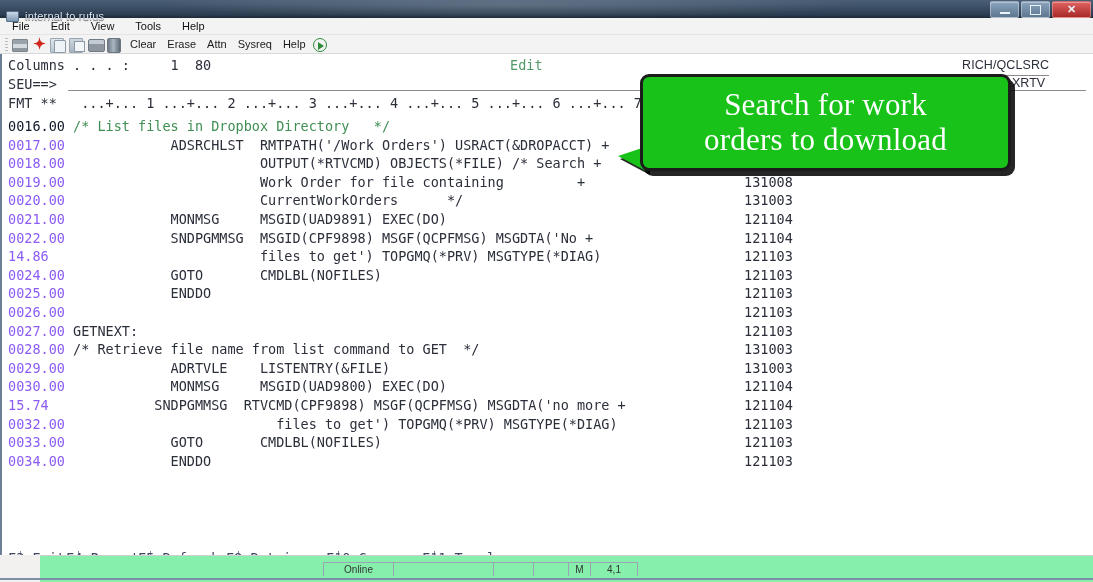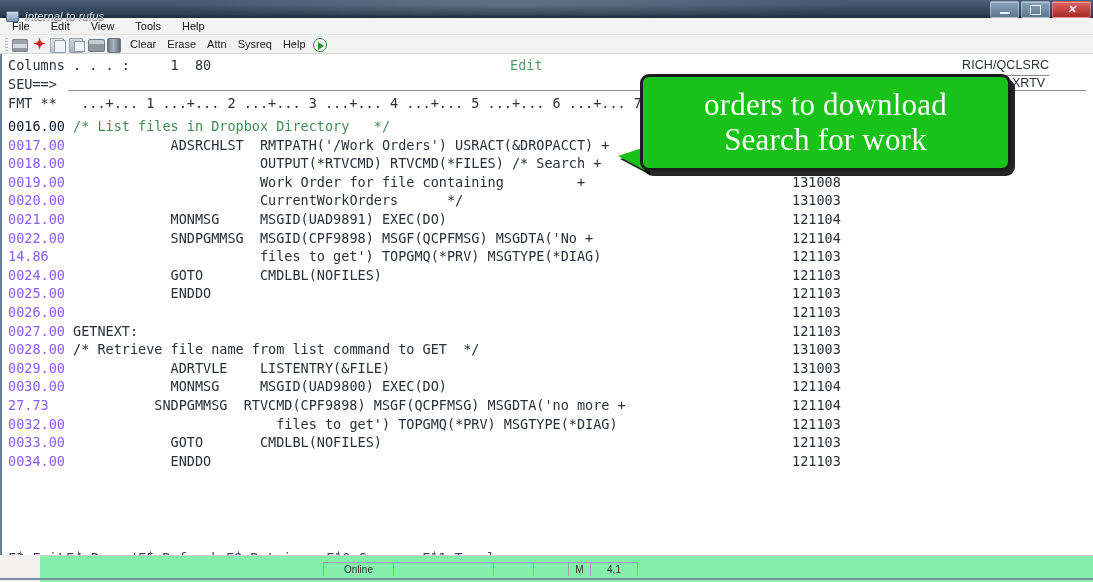--- a/index.html
+++ b/index.html
@@ -13,21 +13,20 @@
     background:#f2f1f0;
     box-sizing:border-box;
   }
 
   
   .titlebar{
     position:absolute;left:0;top:0;width:1093px;height:32px;
     background:linear-gradient(to bottom,#4a5f77 0%,#2d3f52 45%,#1e2c3b 55%,#33465b 100%);
     display:flex;align-items:center;
     overflow:hidden;
-    font-style:italic;
   }
   .tb-gloss{
     position:absolute;left:160px;top:-8px;width:700px;height:26px;
     background:radial-gradient(ellipse at center,rgba(255,255,255,0.16) 0%,rgba(255,255,255,0.0) 70%);
     pointer-events:none;
   }
   .tb-icon{
     width:11px;height:9px;margin-left:6px;margin-right:6px;
     background:linear-gradient(to bottom,#c9d8e6,#7d98b4);
     border:1px solid #5b7somes;border:1px solid #56708a;border-radius:1px;
@@ -142,21 +141,21 @@
   .seu-rule{position:absolute;left:66px;top:36px;width:1018px;height:1px;background:#8d8d8d;}
   .hdr-fmt{left:6px;top:40px;}
 
   .code{position:absolute;left:6px;top:63px;}
   .code .row{white-space:pre;line-height:18.6px;height:18.6px;}
   .code .row .ln{color:#8b5cf6;}
   .code .row.first .ln{color:#0f172a;}
   .code .row.first .txt{color:#3f8f53;}
 
   .datecol{position:absolute;left:742px;top:63px;}
-  .datecol .drow{line-height:18.6px;height:18.6px;white-space:pre;color:#2b2f3a;margin-left:48px;}
+  .datecol .drow{line-height:18.6px;height:18.6px;white-space:pre;color:#2b2f3a;}
 
   
   .fkeys{position:absolute;left:6px;top:495px;color:#3c4563;}
   .fk-row{line-height:19px;white-space:pre;height:19px;}
   .fk{position:relative;display:inline-block;}
   .fk .k{border-bottom:1px solid #3c4563;position:relative;}
   .fk .k:after{
     content:"";position:absolute;left:12px;top:1px;width:1px;height:11px;
     background:#5a6282;opacity:.75;
   }
@@ -274,34 +273,34 @@
     <div class="scr-line hdr-edit">Edit</div>
     <div class="scr-line hdr-lib">RICH/QCLSRC</div>
     <div class="scr-line hdr-mbr">XRTV</div>
     <div class="scr-line hdr-seu">SEU==&gt;</div>
     <div class="seu-rule"></div>
     <div class="scr-line hdr-fmt">FMT **   ...+... 1 ...+... 2 ...+... 3 ...+... 4 ...+... 5 ...+... 6 ...+... 7 .</div>
 
     <div class="code" id="code-area">
         <div class="row first"><span class="ln">0016.00</span><span class="txt"> /* List files in Dropbox Directory   */</span></div>
         <div class="row"><span class="ln">0017.00</span><span class="txt">             ADSRCHLST  RMTPATH('/Work Orders') USRACT(&amp;DROPACCT) +</span></div>
-        <div class="row"><span class="ln">0018.00</span><span class="txt">                        OUTPUT(*RTVCMD) RTVCMD(*FILES) /* Search +</span></div>
+        <div class="row"><span class="ln">0018.00</span><span class="txt">                        OUTPUT(*RTVCMD) OBJECTS(*FILE) /* Search +</span></div>
         <div class="row"><span class="ln">0019.00</span><span class="txt">                        Work Order for file containing         +</span></div>
         <div class="row"><span class="ln">0020.00</span><span class="txt">                        CurrentWorkOrders      */</span></div>
         <div class="row"><span class="ln">0021.00</span><span class="txt">             MONMSG     MSGID(UAD9891) EXEC(DO)</span></div>
         <div class="row"><span class="ln">0022.00</span><span class="txt">             SNDPGMMSG  MSGID(CPF9898) MSGF(QCPFMSG) MSGDTA('No +</span></div>
         <div class="row"><span class="ln">14.86</span><span class="txt">                          files to get') TOPGMQ(*PRV) MSGTYPE(*DIAG)</span></div>
         <div class="row"><span class="ln">0024.00</span><span class="txt">             GOTO       CMDLBL(NOFILES)</span></div>
         <div class="row"><span class="ln">0025.00</span><span class="txt">             ENDDO</span></div>
         <div class="row"><span class="ln">0026.00</span><span class="txt"></span></div>
         <div class="row"><span class="ln">0027.00</span><span class="txt"> GETNEXT:</span></div>
         <div class="row"><span class="ln">0028.00</span><span class="txt"> /* Retrieve file name from list command to GET  */</span></div>
         <div class="row"><span class="ln">0029.00</span><span class="txt">             ADRTVLE    LISTENTRY(&amp;FILE)</span></div>
         <div class="row"><span class="ln">0030.00</span><span class="txt">             MONMSG     MSGID(UAD9800) EXEC(DO)</span></div>
-        <div class="row"><span class="ln">27.73</span><span class="txt">             SNDPGMMSG  RTVCMD(CPF9898) MSGF(QCPFMSG) MSGDTA('no more +</span></div>
+        <div class="row"><span class="ln">15.74</span><span class="txt">             SNDPGMMSG  RTVCMD(CPF9898) MSGF(QCPFMSG) MSGDTA('no more +</span></div>
         <div class="row"><span class="ln">0032.00</span><span class="txt">                          files to get') TOPGMQ(*PRV) MSGTYPE(*DIAG)</span></div>
         <div class="row"><span class="ln">0033.00</span><span class="txt">             GOTO       CMDLBL(NOFILES)</span></div>
         <div class="row"><span class="ln">0034.00</span><span class="txt">             ENDDO</span></div>
       </div>
     <div class="datecol" id="date-col">
         <div class="drow">131008</div>
         <div class="drow">131008</div>
         <div class="drow">131008</div>
         <div class="drow">131008</div>
         <div class="drow">131003</div>
@@ -322,22 +321,22 @@
       </div>
 
     <div class="fkeys">
       <div class="fk-row" id="fk-row1" style="position: relative;"><span class="fk" style="position: absolute; left: 0px;"><span class="k">F3</span><span>=Exit</span></span><span class="fk" style="position: absolute; left: 58px;"><span class="k">F4</span><span>=Prompt</span></span><span class="fk" style="position: absolute; left: 130px;"><span class="k">F5</span><span>=Refresh</span></span><span class="fk" style="position: absolute; left: 218px;"><span class="k">F9</span><span>=Retrieve</span></span><span class="fk" style="position: absolute; left: 318px;"><span class="k">F10</span><span>=Cursor</span></span><span class="fk" style="position: absolute; left: 414px;"><span class="k">F11</span><span>=Toggle</span></span></div>
       <div class="fk-row" id="fk-row2" style="position: relative;"></div>
     </div>
   </div>
 
   <div class="callout-tail"></div>
   <div class="callout">
+    <div class="ctext">Search for work</div>
     <div class="ctext">orders to download</div>
-    <div class="ctext">Search for work</div>
   </div>
 
   <div class="statusbar">
     <div class="sb-cells">
       <div class="sb-cell sb-online">Online</div>
       <div class="sb-cell sb-blank1"></div>
       <div class="sb-cell sb-blank2"></div>
       <div class="sb-cell sb-blank3"></div>
       <div class="sb-cell sb-m">M</div>
       <div class="sb-cell sb-pos">4,1</div>

